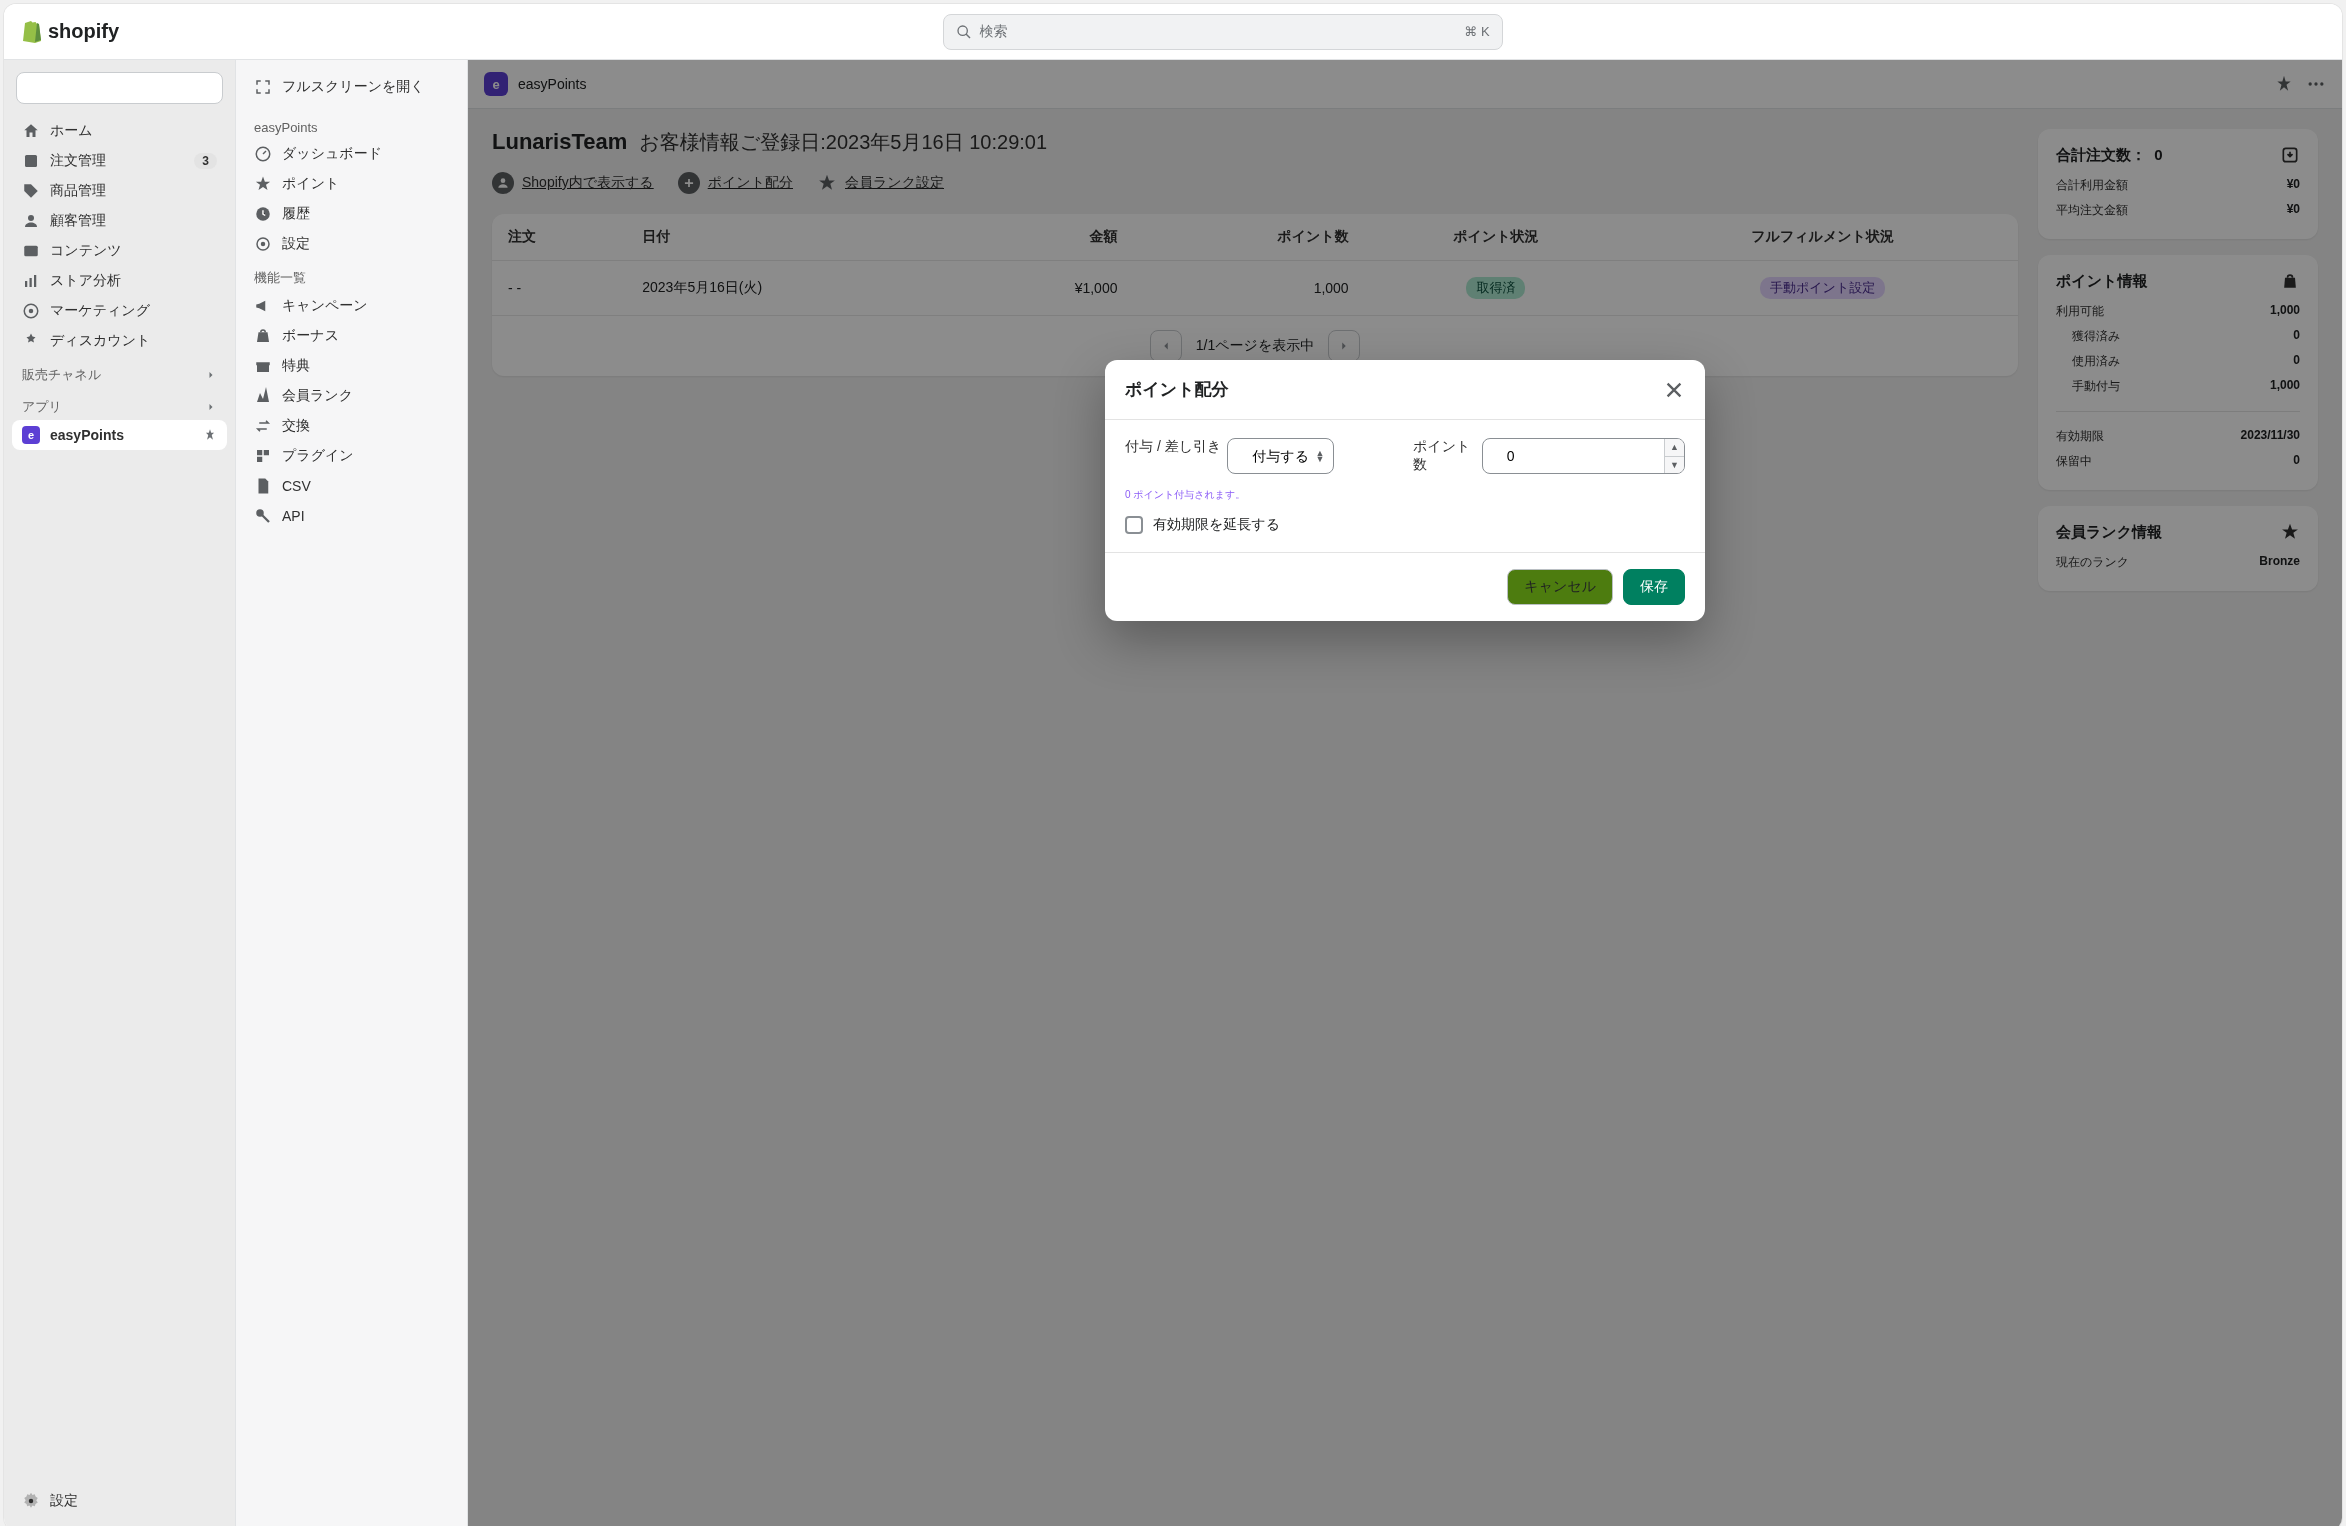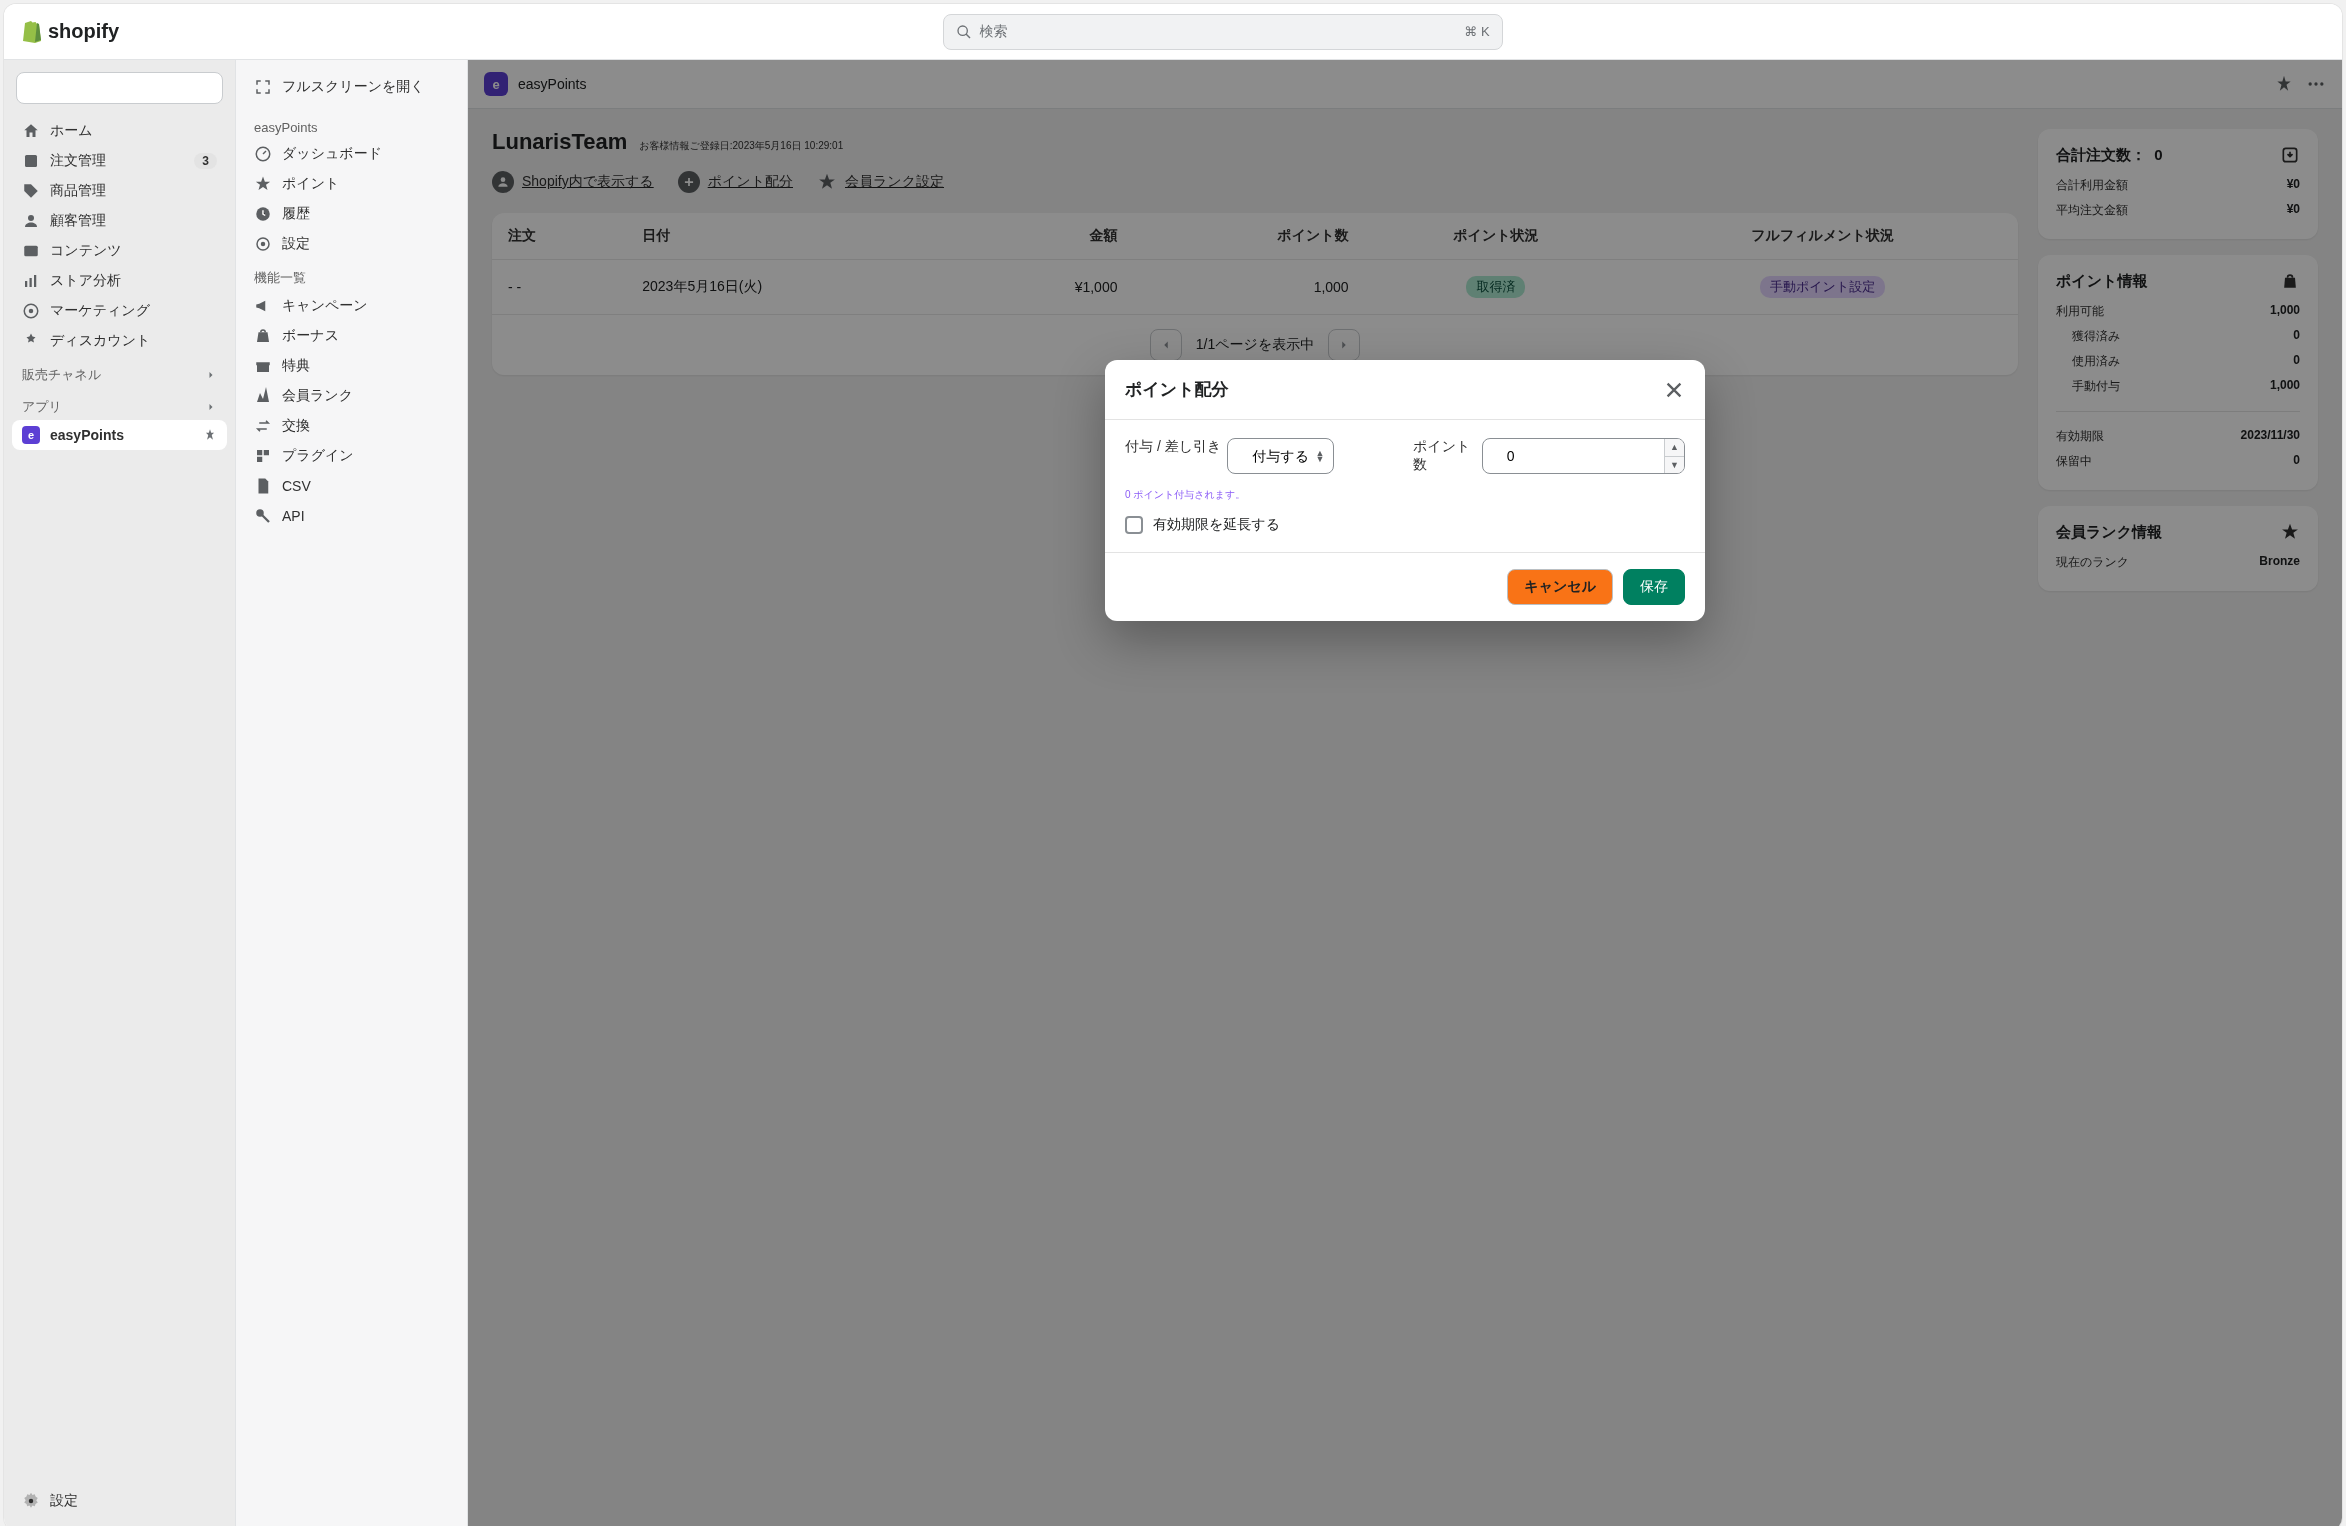--- a/index.html
+++ b/index.html
@@ -40,21 +40,21 @@
 .app-header { display: flex; align-items: center; justify-content: space-between; padding: 12px 16px; background: #fff; border-bottom: 1px solid #e1e3e5; }
 .app-header-left { display: flex; align-items: center; gap: 10px; }
 .app-icon-md { width: 24px; height: 24px; background: #5c3fd4; border-radius: 6px; display: inline-flex; align-items: center; justify-content: center; color: #fff; font-weight: 700; font-size: 13px; }
 .app-header-right { display: flex; align-items: center; gap: 12px; color: #5c5f62; }
 .icon-btn { width: 20px; height: 20px; cursor: pointer; }
 
 .content { padding: 20px 24px; display: flex; gap: 20px; align-items: flex-start; }
 .content-main { flex: 1; }
 .page-title-row { display: flex; align-items: baseline; gap: 12px; margin-bottom: 16px; }
 .page-title { font-size: 22px; font-weight: 700; }
-.page-subtitle { color: #303030; font-size: 10px; }
+.page-subtitle { color: #303030; font-size: 20px; }
 .actions-row { display: flex; gap: 24px; margin-bottom: 20px; text-decoration: underline; }
 .action-link { display: flex; align-items: center; gap: 8px; color: #303030; font-weight: 500; }
 .action-link .icon-round { width: 22px; height: 22px; background: #5c5f62; border-radius: 50%; display: inline-flex; align-items: center; justify-content: center; color: #fff; }
 
 .card { background: #fff; border-radius: 12px; box-shadow: 0 1px 2px rgba(0,0,0,0.08); }
 .table { width: 100%; border-collapse: collapse; }
 .table th { text-align: left; padding: 14px 16px; font-weight: 600; color: #303030; font-size: 14px; }
 .table th.right, .table td.right { text-align: right; }
 .table th.center, .table td.center { text-align: center; }
 .table td { padding: 16px; border-top: 1px solid #e8e8e8; }
@@ -90,21 +90,21 @@
 .num-input { position: relative; }
 .num-steppers { position: absolute; right: 1px; top: 1px; bottom: 1px; width: 20px; display: flex; flex-direction: column; }
 .num-steppers button { flex: 1; border: none; border-left: 1px solid #c9cccf; background: #f6f6f7; font-size: 9px; cursor: pointer; color: #5c5f62; }
 .num-steppers button:first-child { border-bottom: 1px solid #c9cccf; border-top-right-radius: 7px; }
 .num-steppers button:last-child { border-bottom-right-radius: 7px; }
 .help-text { font-size: 10px; color: #8b5cf6; margin-bottom: 14px; }
 .checkbox-row { display: flex; align-items: center; gap: 10px; }
 .checkbox { width: 18px; height: 18px; border: 2px solid #8a8f94; border-radius: 4px; }
 .modal-footer { display: flex; justify-content: flex-end; gap: 10px; padding: 16px 20px; border-top: 1px solid #e3e3e3; }
 .btn { height: 36px; padding: 0 16px; border-radius: 8px; font-size: 14px; font-weight: 500; cursor: pointer; }
-.btn-secondary { background: #f97316; border: 1px solid #babfc3; color: #202223; font-weight: bold; }
+.btn-secondary { background: #4d7c0f; border: 1px solid #babfc3; color: #202223; }
 .btn-primary { background: #008060; border: 1px solid #008060; color: #fff; }
 
 svg { display: block; }
 </style>
 </head>
 <body>
 
 <div class="app">
 
   <div class="topbar">

